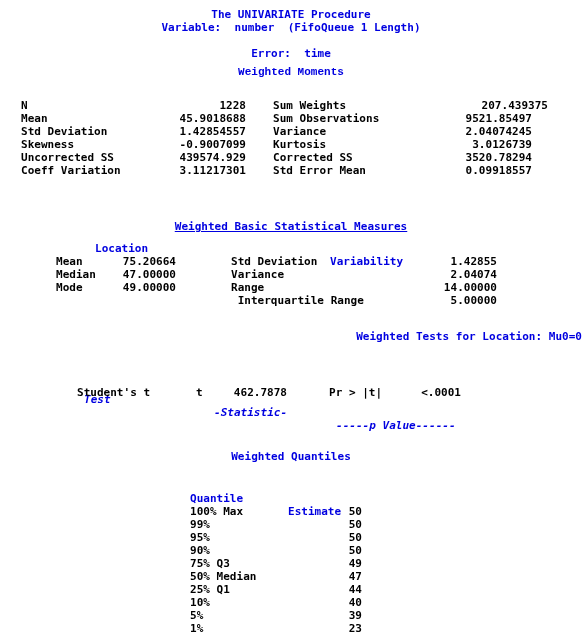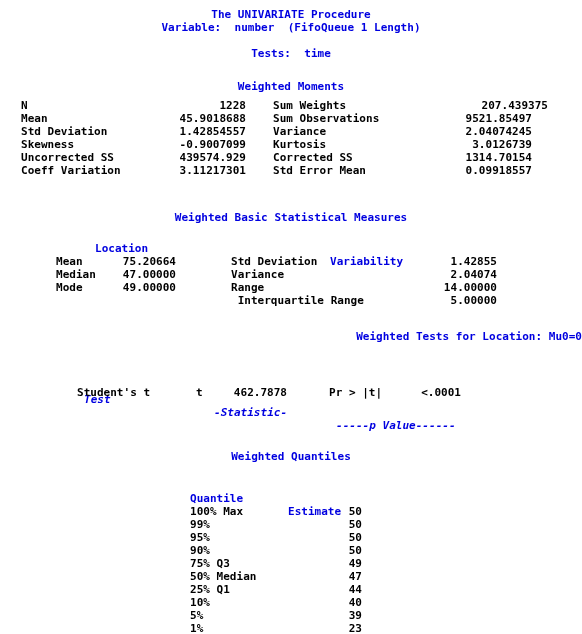--- a/index.html
+++ b/index.html
@@ -53,34 +53,34 @@
 </style>
 </head>
 <body>
 
 <div class="listing">
 
   <div class="ln ctr blue" style="top:8px;">The UNIVARIATE Procedure</div>
 
   <div class="ln ctr blue" style="top:21px;">Variable:  number  (FifoQueue 1 Length)</div>
 
-  <div class="ln ctr blue" style="top:47px;">Tests:  time</div>
+  <div class="ln ctr blue" style="top:47px;">Error:  time</div>
 
-  <div class="ln ctr blue" style="top:80px;">Weighted Moments</div>
+  <div class="ln ctr blue" style="top:66px;font-family:Liberation Mono, monospace;">Weighted Moments</div>
 
   <div id="moments-rows">
       <div class="ln" style="top: 99px;"><span class="cell black" style="left: 21px;">N</span><span class="cell black" style="left: 0px; width: 246px; text-align: right;">1228</span><span class="cell black" style="left: 273px;">Sum Weights</span><span class="cell black" style="left: 0px; width: 532px; text-align: right; padding-left: 16px;">207.439375</span></div>
       <div class="ln" style="top: 112px;"><span class="cell black" style="left: 21px;">Mean</span><span class="cell black" style="left: 0px; width: 246px; text-align: right;">45.9018688</span><span class="cell black" style="left: 273px;">Sum Observations</span><span class="cell black" style="left: 0px; width: 532px; text-align: right;">9521.85497</span></div>
       <div class="ln" style="top: 125px;"><span class="cell black" style="left: 21px;">Std Deviation</span><span class="cell black" style="left: 0px; width: 246px; text-align: right;">1.42854557</span><span class="cell black" style="left: 273px;">Variance</span><span class="cell black" style="left: 0px; width: 532px; text-align: right;">2.04074245</span></div>
       <div class="ln" style="top: 138px;"><span class="cell black" style="left: 21px;">Skewness</span><span class="cell black" style="left: 0px; width: 246px; text-align: right;">-0.9007099</span><span class="cell black" style="left: 273px;">Kurtosis</span><span class="cell black" style="left: 0px; width: 532px; text-align: right;">3.0126739</span></div>
-      <div class="ln" style="top: 151px;"><span class="cell black" style="left: 21px;">Uncorrected SS</span><span class="cell black" style="left: 0px; width: 246px; text-align: right;">439574.929</span><span class="cell black" style="left: 273px;">Corrected SS</span><span class="cell black" style="left: 0px; width: 532px; text-align: right;">1314.70154</span></div>
+      <div class="ln" style="top: 151px;"><span class="cell black" style="left: 21px;">Uncorrected SS</span><span class="cell black" style="left: 0px; width: 246px; text-align: right;">439574.929</span><span class="cell black" style="left: 273px;">Corrected SS</span><span class="cell black" style="left: 0px; width: 532px; text-align: right;">3520.78294</span></div>
       <div class="ln" style="top: 164px;"><span class="cell black" style="left: 21px;">Coeff Variation</span><span class="cell black" style="left: 0px; width: 246px; text-align: right;">3.11217301</span><span class="cell black" style="left: 273px;">Std Error Mean</span><span class="cell black" style="left: 0px; width: 532px; text-align: right;">0.09918557</span></div>
     </div>
 
-  <div class="ln ctr blue" style="top:211px;">Weighted Basic Statistical Measures</div>
+  <div class="ln ctr blue" style="top:220px;text-decoration:underline;">Weighted Basic Statistical Measures</div>
 
   <div class="ln" style="top:229px;">
     <span class="cell blue" style="left:95px;">Location</span>
     <span class="cell blue" style="left:330px;">Variability</span>
   </div>
 
   <div id="basic-rows">
       <div class="ln" style="top: 255px;"><span class="cell black" style="left: 56px;">Mean</span><span class="cell black" style="left: 0px; width: 176px; text-align: right;">75.20664</span><span class="cell black" style="left: 231px;">Std Deviation</span><span class="cell black" style="left: 0px; width: 497px; text-align: right;">1.42855</span></div>
       <div class="ln" style="top: 268px;"><span class="cell black" style="left: 56px;">Median</span><span class="cell black" style="left: 0px; width: 176px; text-align: right;">47.00000</span><span class="cell black" style="left: 231px;">Variance</span><span class="cell black" style="left: 0px; width: 497px; text-align: right;">2.04074</span></div>
       <div class="ln" style="top: 281px;"><span class="cell black" style="left: 56px;">Mode</span><span class="cell black" style="left: 0px; width: 176px; text-align: right;">49.00000</span><span class="cell black" style="left: 231px;">Range</span><span class="cell black" style="left: 0px; width: 497px; text-align: right;">14.00000</span></div>

